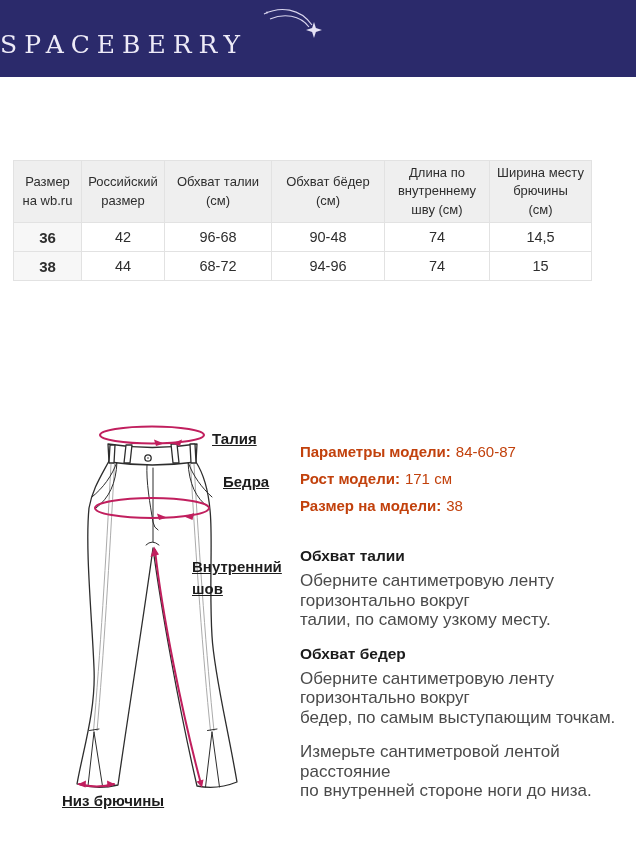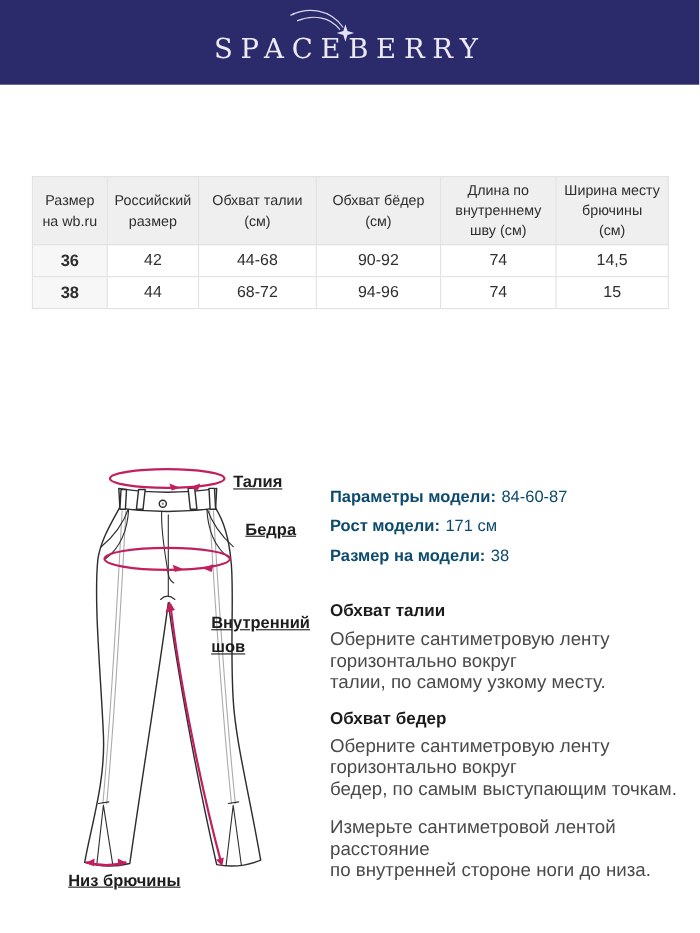--- a/index.html
+++ b/index.html
@@ -5,31 +5,31 @@
   html,body { margin:0; padding:0; background:#ffffff; }
   .page {
     position:relative; width:636px; height:848px; background:#ffffff;
     font-family:"Liberation Sans", sans-serif; color:#222; overflow:hidden;
   }
 
   
   .brand-header {
     position:absolute; left:0; top:0; width:636px; height:77px;
     background:var(--navy,#2b2a6b);
-    display:flex; align-items:center; justify-content:center;
+    display:flex; align-items:center; justify-content:flex-start;
   }
   .brand-logo {
     font-family:"DejaVu Serif", serif;
     font-size:25px; letter-spacing:7px; color:#edeaf7; padding-top:12px;
   }
   .comet { position:absolute; left:calc(50% - 58px); top:5px; }
 
   
   .size-table {
-    position:absolute; left:29px; top:160px; width:578px;
+    position:absolute; left:13px; top:160px; width:578px;
     border-collapse:collapse; table-layout:fixed;
   }
   .size-table th, .size-table td {
     border:1px solid #e2e2e2; text-align:center; vertical-align:middle;
   }
   .size-table th {
     background:#efefef; font-weight:400; font-size:13px; color:#2e2e2e;
     height:61px; line-height:1.42; padding:0 2px; white-space:pre-line;
   }
   .size-table td { font-size:14.5px; height:26px; color:#2e2e2e; background:#fff; }
@@ -41,21 +41,21 @@
     position:absolute; font-weight:700; font-size:15px; color:#1d1d1d;
     white-space:pre-line; line-height:22px;text-decoration:underline;
   }
   .lbl-waist  { left:212px; top:428px; }
   .lbl-hips   { left:223px; top:471px; }
   .lbl-inseam { left:192px; top:556px; width:110px; }
   .lbl-hem    { left:62px;  top:790px; }
 
   
   .right-panel { position:absolute; left:300px; top:438px; width:326px; }
-  .model-line { font-size:15px; line-height:27px; color:#0c4a6e; }
+  .model-line { font-size:15px; line-height:27px; color:#c2410c; }
   .model-line .lbl { font-weight:700; }
   .model-line .val { font-weight:400; margin-left:5px; }
   .guide-section { margin-top:15px; }
   .guide-section.first { margin-top:28px; }
   .guide-title { margin:0; font-size:15.5px; font-weight:700; color:#1b1b1b; }
   .guide-text {
     margin:6px 0 0; font-size:17px; line-height:19.5px; color:#4a4a4a;
     white-space:pre-line;
   }
 
@@ -105,22 +105,22 @@
 шву (см)</th>
         <th>Ширина месту
 брючины
 (см)</th>
       </tr>
     </thead>
     <tbody>
       <tr>
         <td class="first-col">36</td>
         <td>42</td>
-        <td>44-68</td>
-        <td>90-92</td>
+        <td>96-68</td>
+        <td>90-48</td>
         <td>74</td>
         <td>14,5</td>
       </tr>
       <tr>
         <td class="first-col">38</td>
         <td>44</td>
         <td>68-72</td>
         <td>94-96</td>
         <td>74</td>
         <td>15</td>

